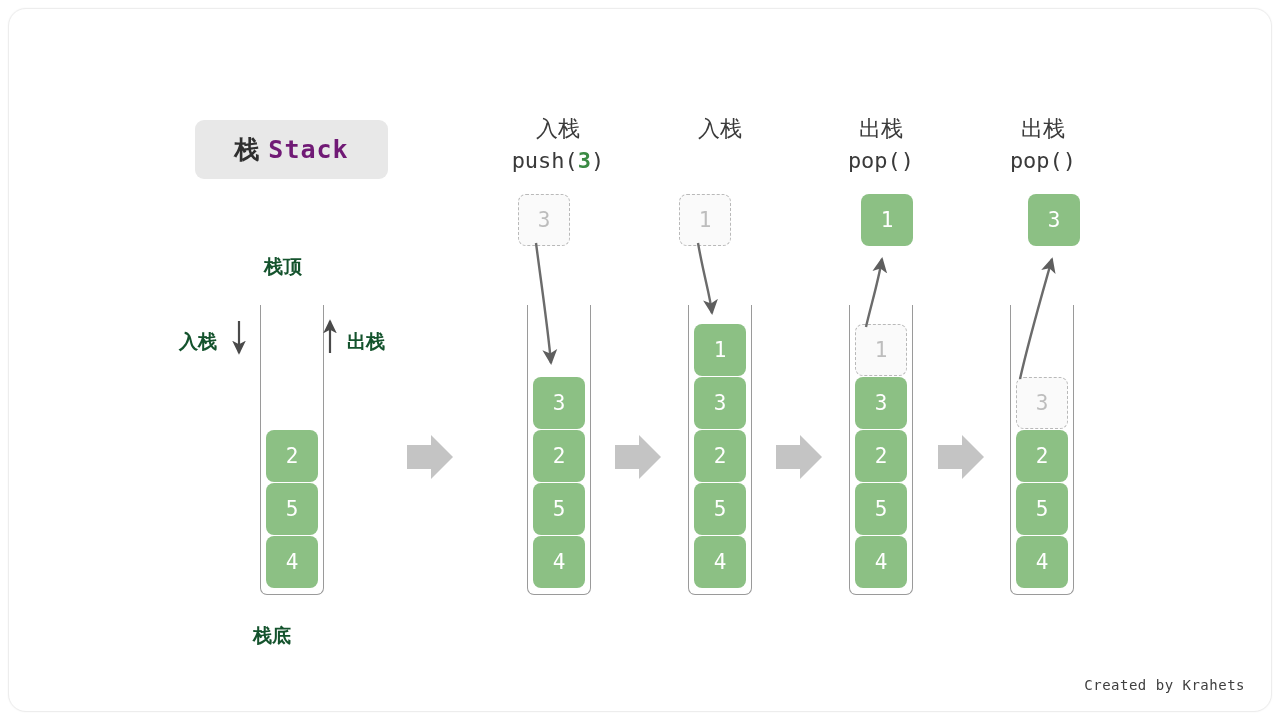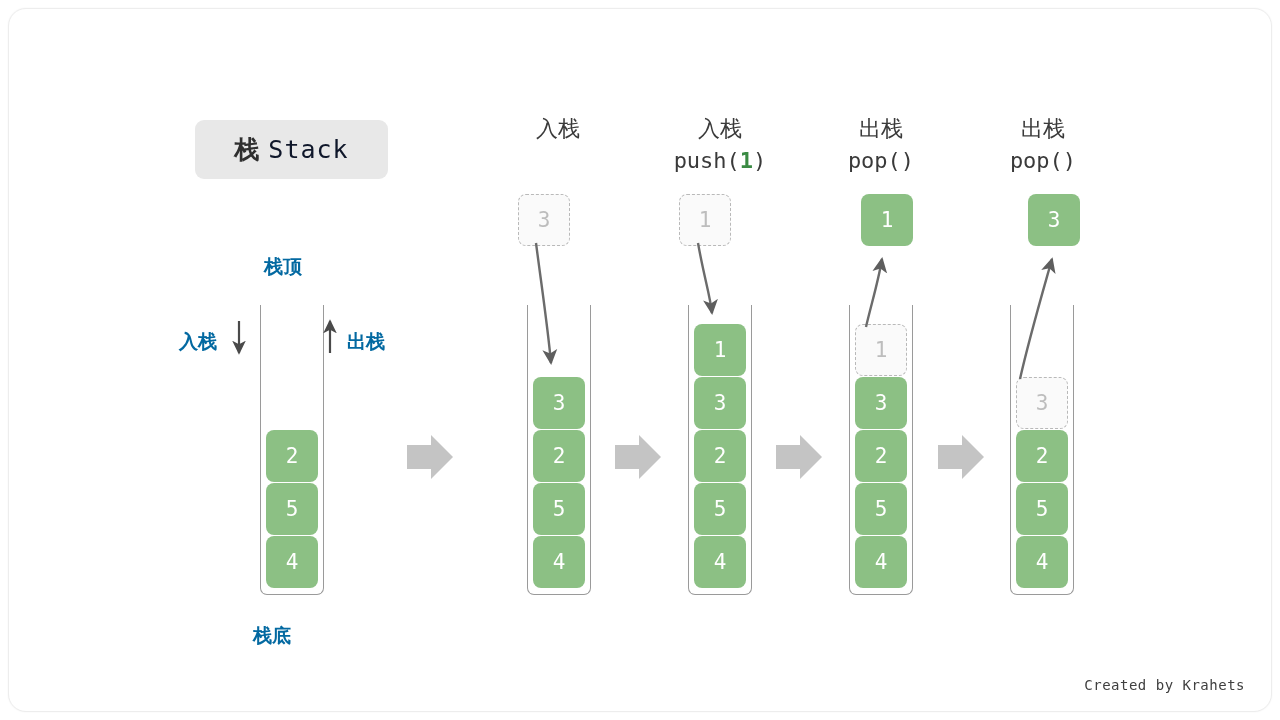--- a/index.html
+++ b/index.html
@@ -27,28 +27,28 @@
     border-radius:9px;
     display:flex;align-items:center;justify-content:center;
     gap:9px;
   }
   #title-chip .cn{
     font-family:"Liberation Sans","DejaVu Sans",sans-serif;
     font-size:25px;font-weight:bold;color:#2f2f2f;
   }
   #title-chip .en{
     font-family:"DejaVu Sans Mono","Liberation Mono",monospace;
-    font-size:25px;color:#0f172a;letter-spacing:1px;
+    font-size:25px;color:#701a75;letter-spacing:1px;font-weight:bold;
   }
 
   
   .cn-label{
     position:absolute;
     font-family:"Liberation Sans","DejaVu Sans",sans-serif;
-    font-size:19px;font-weight:bold;color:#0369a1;
+    font-size:19px;font-weight:bold;color:#14532d;
     white-space:nowrap;
   }
   #label-top{left:255px;top:245px;}
   #label-bottom{left:244px;top:614px;}
   #label-push{left:170px;top:320px;}
   #label-pop{left:338px;top:320px;}
 
   
   .col-head{
     position:absolute;top:105px;width:170px;
@@ -142,24 +142,24 @@
     <span class="en">Stack</span>
   </div>
 
   <div class="cn-label" id="label-top">栈顶</div>
   <div class="cn-label" id="label-bottom">栈底</div>
   <div class="cn-label" id="label-push">入栈</div>
   <div class="cn-label" id="label-pop">出栈</div>
 
   <div class="col-head" style="left:464px;">
     <span class="cn">入栈</span>
+    <span class="code"><span>push(</span><span class="arg">3</span><span>)</span></span>
   </div>
   <div class="col-head" style="left:626px;">
     <span class="cn">入栈</span>
-    <span class="code"><span>push(</span><span class="arg">1</span><span>)</span></span>
   </div>
   <div class="col-head" style="left:787px;">
     <span class="cn">出栈</span>
     <span class="code"><span>pop(</span><span class="arg"></span><span>)</span></span>
   </div>
   <div class="col-head" style="left:949px;">
     <span class="cn">出栈</span>
     <span class="code"><span>pop(</span><span class="arg"></span><span>)</span></span>
   </div>
 

